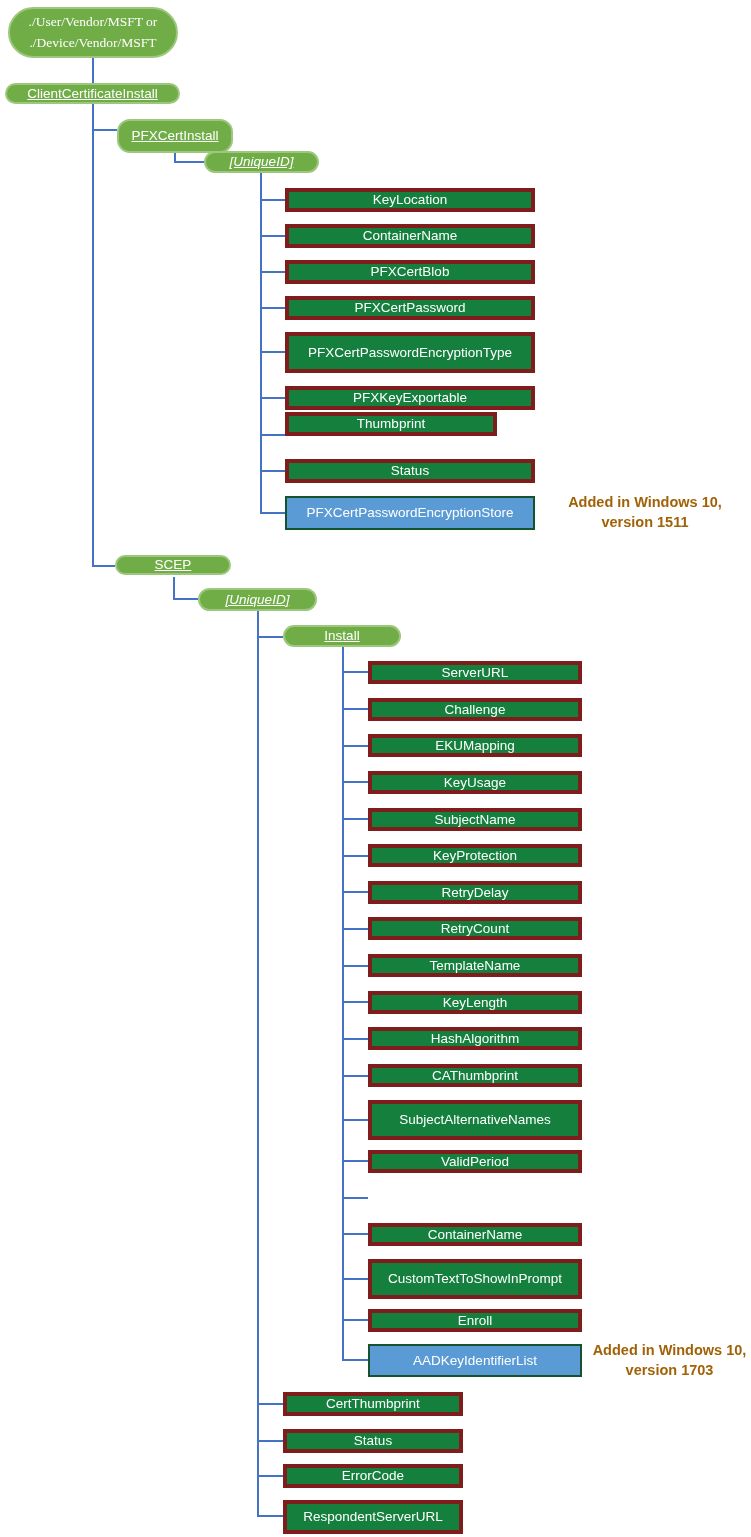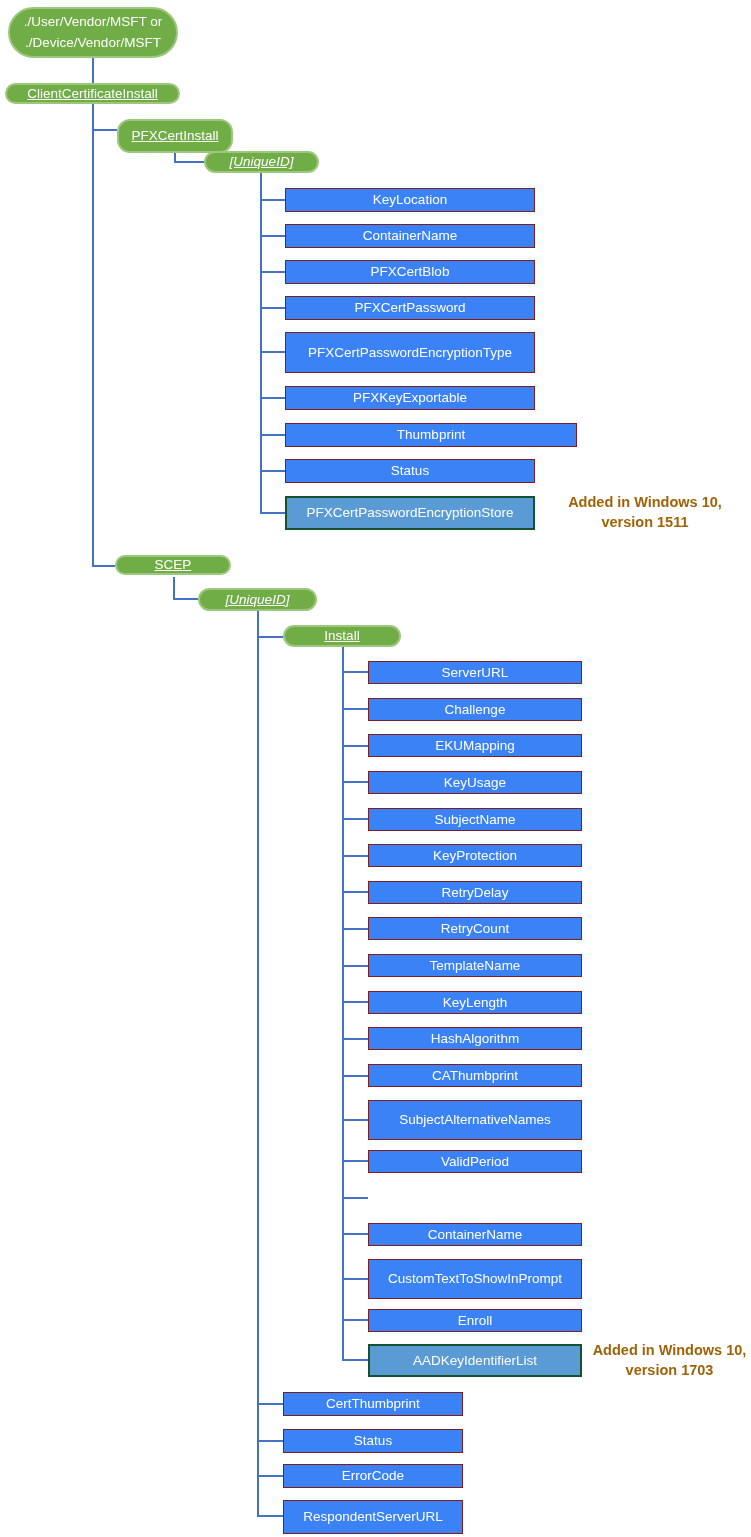--- a/index.html
+++ b/index.html
@@ -3,22 +3,22 @@
 <meta charset="utf-8">
 <style>
   html,body{margin:0;padding:0;background:#ffffff;font-family:"Liberation Sans",sans-serif;}
   .canvas{position:relative;width:751px;height:1537px;background:#ffffff;overflow:hidden;}
   .connectors{position:absolute;left:0;top:0;z-index:0;}
   .node{
     position:absolute;z-index:1;display:flex;align-items:center;justify-content:center;
     text-align:center;color:#ffffff;font-size:13.5px;box-sizing:border-box;line-height:1.15;
   }
   .pill{background:#70AD47;border:2px solid #9CC77D;border-radius:13px;text-decoration:underline;}
-  .pill-root{background:#70AD47;border:2px solid #9CC77D;border-radius:26px;white-space:pre-line;line-height:1.55;}
-  .rect{background:#3b82f6;border:1px solid #7f1d1d;}
+  .pill-root{background:#70AD47;border:2px solid #9CC77D;border-radius:26px;white-space:pre-line;line-height:1.55;font-family:Liberation Serif, serif;}
+  .rect{background:#15803d;border:4px solid #7f1d1d;}
   .blue{background:#5B9BD5;border:2px solid #14532d;}
   .italic{font-style:italic;}
   .annotation{
     position:absolute;z-index:1;color:#a16207;font-size:14.5px;font-weight:600;
     text-align:center;white-space:pre-line;line-height:1.4;
   }
 </style>
 </head>
 <body>
 
@@ -83,21 +83,21 @@
   <div class="node pill" style="left:5px;top:83px;width:175px;height:21px">ClientCertificateInstall</div>
   <div class="node pill" style="left:117px;top:119px;width:116px;height:34px">PFXCertInstall</div>
   <div class="node pill italic" style="left:204px;top:151px;width:115px;height:22px">[UniqueID]</div>
 
   <div class="node rect" style="left:285px;top:188px;width:250px;height:24px">KeyLocation</div>
   <div class="node rect" style="left:285px;top:224px;width:250px;height:24px">ContainerName</div>
   <div class="node rect" style="left:285px;top:260px;width:250px;height:24px">PFXCertBlob</div>
   <div class="node rect" style="left:285px;top:296px;width:250px;height:24px">PFXCertPassword</div>
   <div class="node rect" style="left:285px;top:332px;width:250px;height:41px">PFXCertPasswordEncryptionType</div>
   <div class="node rect" style="left:285px;top:386px;width:250px;height:24px">PFXKeyExportable</div>
-  <div class="node rect" style="left:285px;top:423px;width:292px;height:24px">Thumbprint</div>
+  <div class="node rect" style="left:285px;top:412px;width:212px;height:24px">Thumbprint</div>
   <div class="node rect" style="left:285px;top:459px;width:250px;height:24px">Status</div>
   <div class="node blue" style="left:285px;top:496px;width:250px;height:34px">PFXCertPasswordEncryptionStore</div>
   <div class="annotation" style="left:540px;top:492px;width:210px">Added in Windows 10,
 version 1511</div>
 
   <div class="node pill" style="left:115px;top:555px;width:116px;height:20px">SCEP</div>
   <div class="node pill italic" style="left:198px;top:588px;width:119px;height:23px">[UniqueID]</div>
   <div class="node pill" style="left:283px;top:625px;width:118px;height:22px">Install</div>
 
   <div class="node rect" style="left:368px;top:661px;width:214px;height:23px">ServerURL</div>

